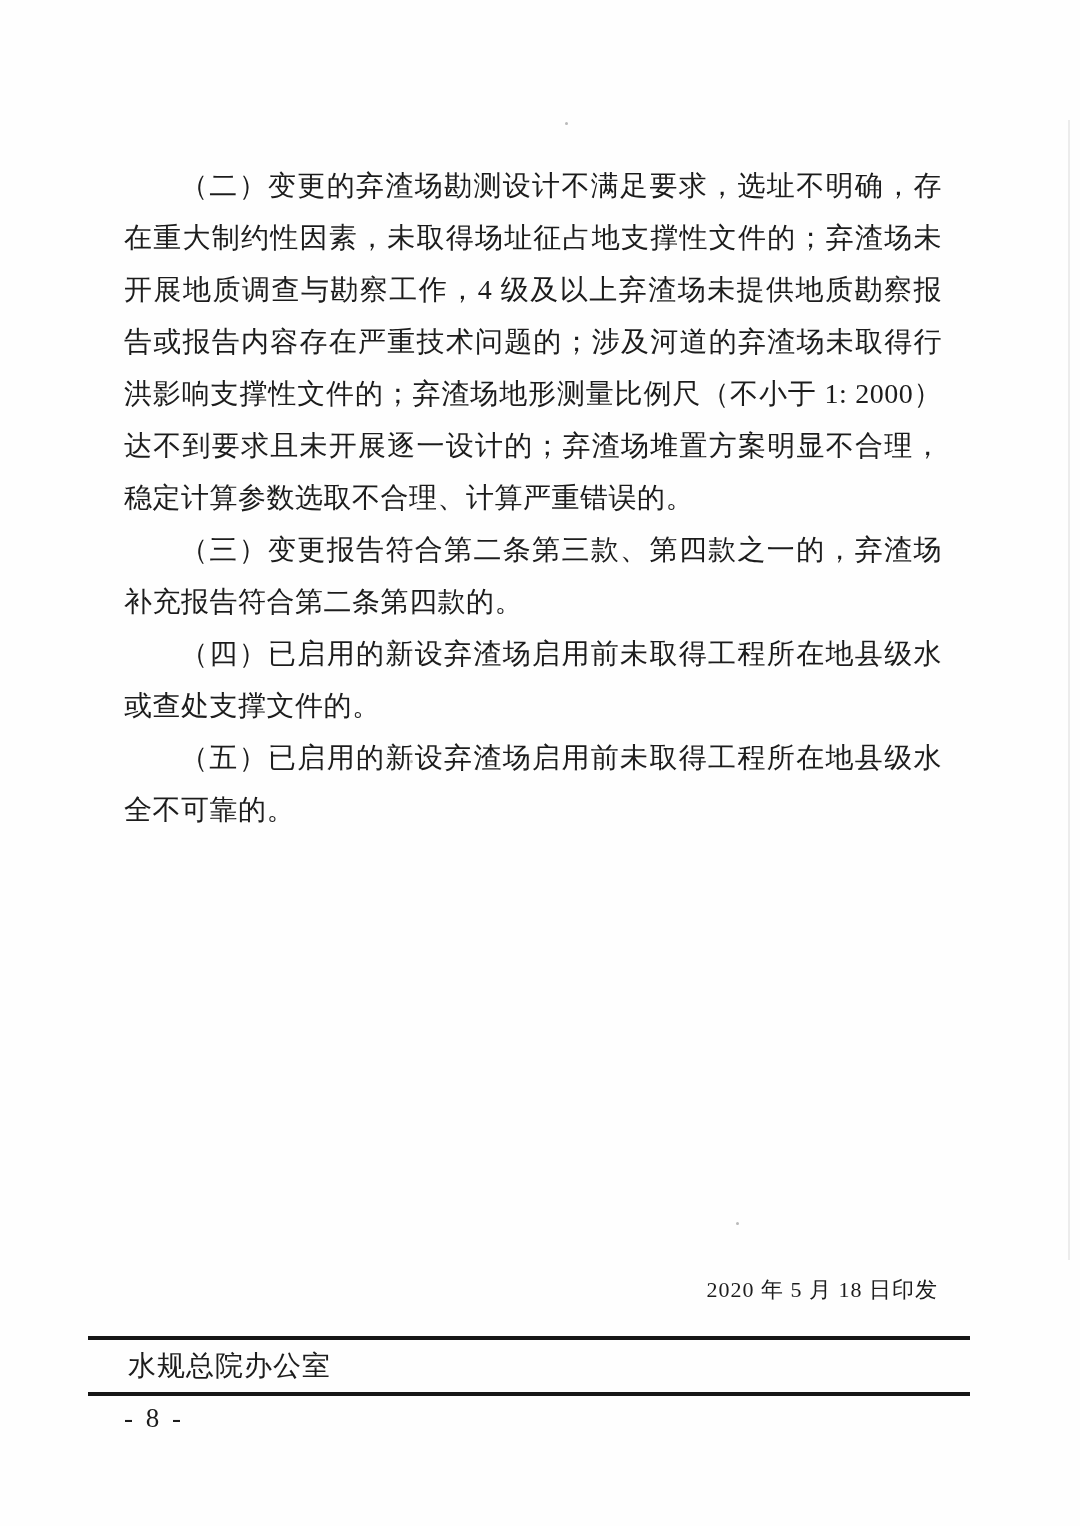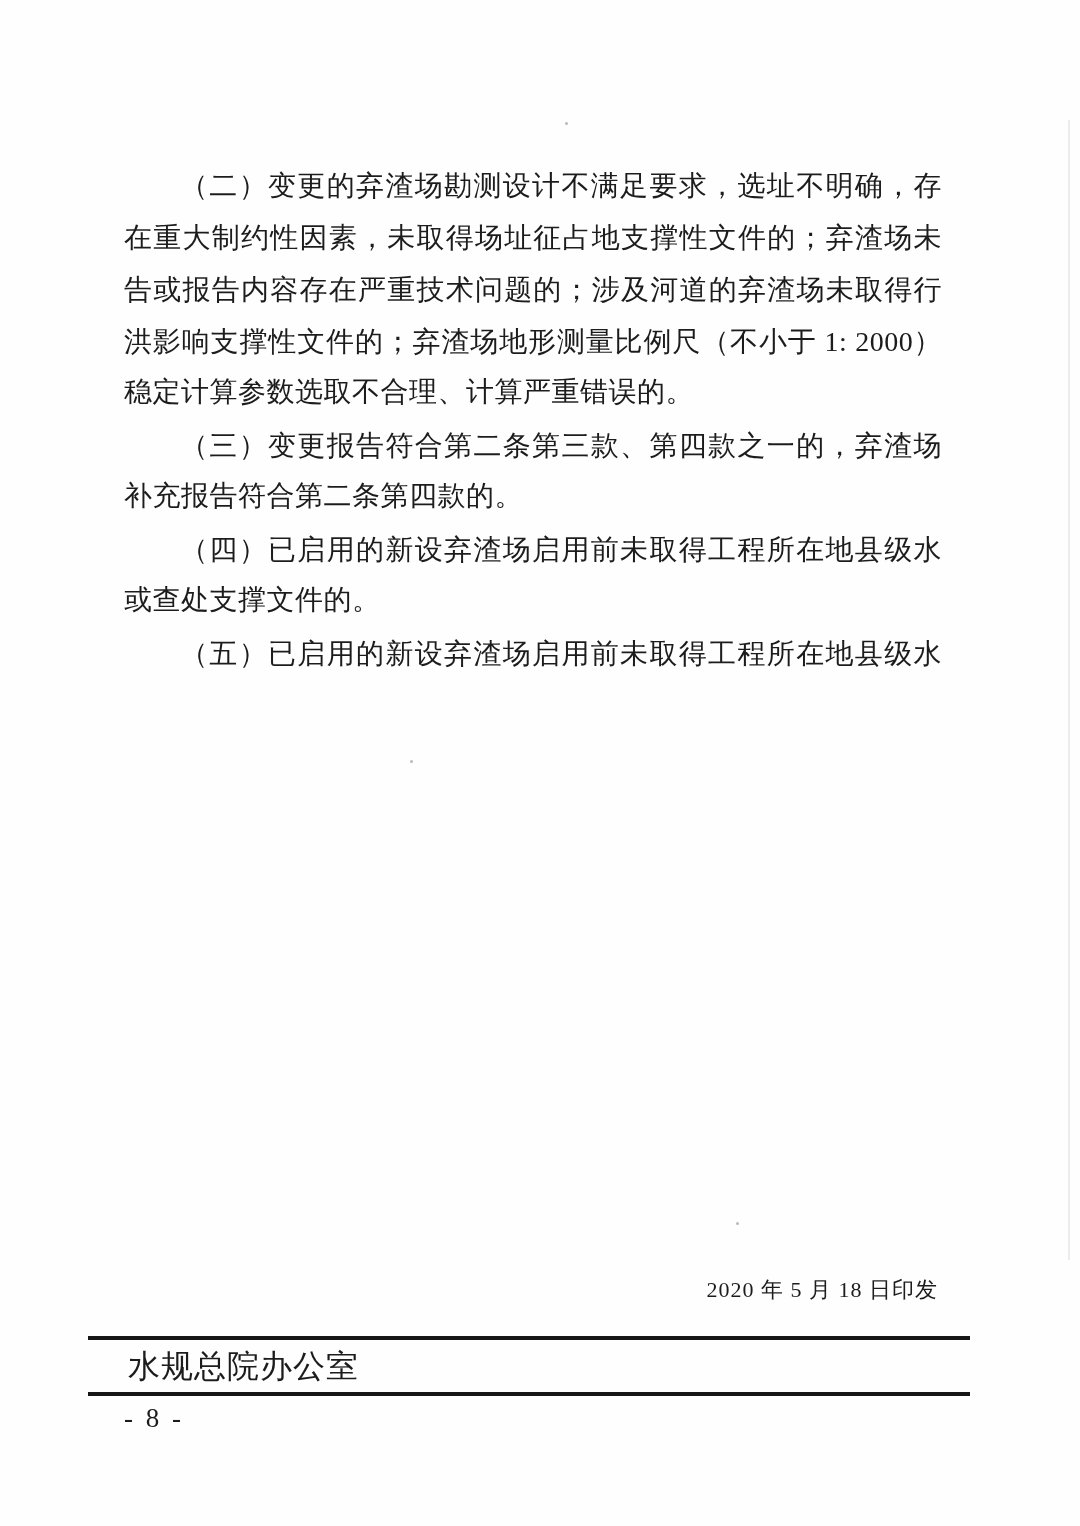--- a/index.html
+++ b/index.html
@@ -37,36 +37,35 @@
   .line {
     white-space: nowrap;
     text-align: justify;
     text-align-last: justify;
   }
   .line.indent {
     text-indent: 56px;
   }
   .line.end {
     text-align-last: left;
-    font-family: Liberation Mono, monospace;
   }
   .footer-rule {
     position: absolute;
     left: 88px;
     width: 882px;
     height: 4px;
     background: #161616;
   }
   .footer-rule.top { top: 1336px; }
   .footer-rule.bottom { top: 1392px; }
   .footer-office {
     position: absolute;
     left: 128px;
     top: 1344px;
-    font-size: 32px;
+    font-size: 28px;
     line-height: 44px;
     letter-spacing: 1px;
   }
   .footer-date {
     position: absolute;
     right: 142px;
     top: 1268px;
     font-size: 22px;
     line-height: 44px;
     letter-spacing: 1px;
@@ -92,28 +91,31 @@
 <div class="page">
 
   <div class="scan-edge"></div>
   <div class="speck s1"></div>
   <div class="speck s2"></div>
   <div class="speck s3"></div>
 
   <div class="body-text">
     <div class="line indent">（二）变更的弃渣场勘测设计不满足要求，选址不明确，存</div>
     <div class="line">在重大制约性因素，未取得场址征占地支撑性文件的；弃渣场未</div>
+    <div class="line">开展地质调查与勘察工作，4 级及以上弃渣场未提供地质勘察报</div>
     <div class="line">告或报告内容存在严重技术问题的；涉及河道的弃渣场未取得行</div>
     <div class="line">洪影响支撑性文件的；弃渣场地形测量比例尺（不小于 1: 2000）</div>
+    <div class="line">达不到要求且未开展逐一设计的；弃渣场堆置方案明显不合理，</div>
     <div class="line end">稳定计算参数选取不合理、计算严重错误的。</div>
     <div class="line indent">（三）变更报告符合第二条第三款、第四款之一的，弃渣场</div>
     <div class="line end">补充报告符合第二条第四款的。</div>
     <div class="line indent">（四）已启用的新设弃渣场启用前未取得工程所在地县级水</div>
     <div class="line end">或查处支撑文件的。</div>
     <div class="line indent">（五）已启用的新设弃渣场启用前未取得工程所在地县级水</div>
+    <div class="line end">全不可靠的。</div>
   </div>
 
   <div class="footer-rule top"></div>
   <div class="footer-office">水规总院办公室</div>
   <div class="footer-date">2020 年 5 月 18 日印发</div>
   <div class="footer-rule bottom"></div>
   <div class="page-number">- 8 -</div>
 
 </div>
 

